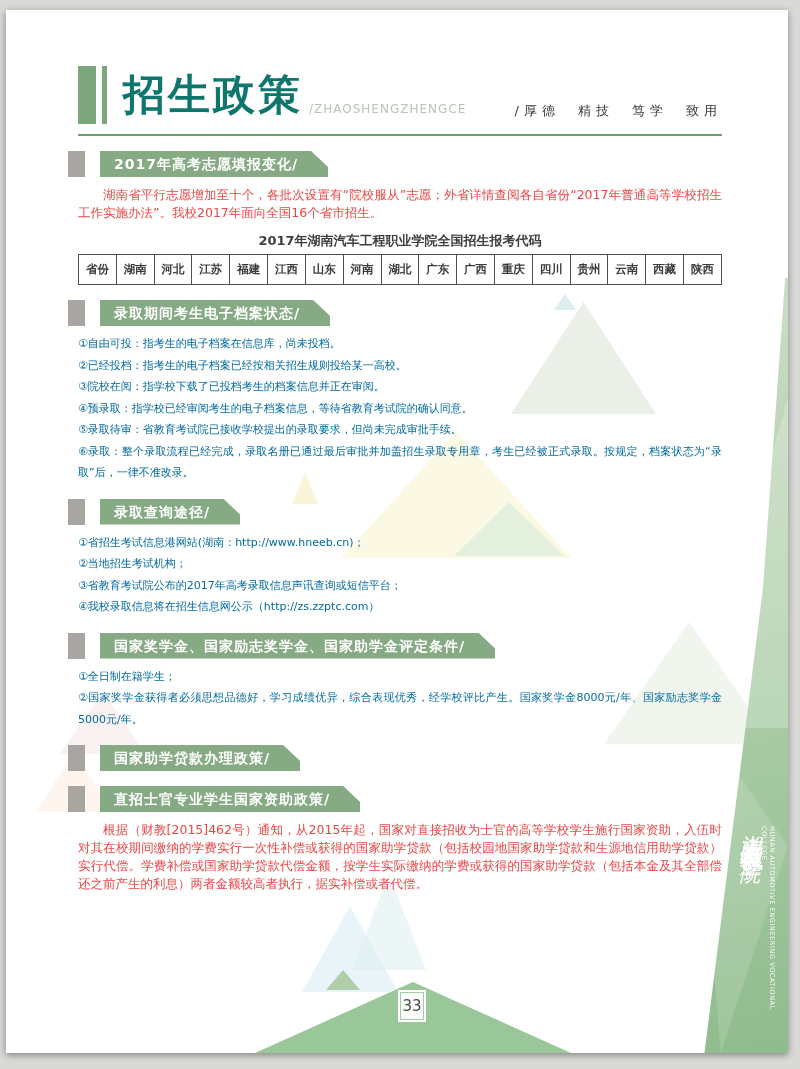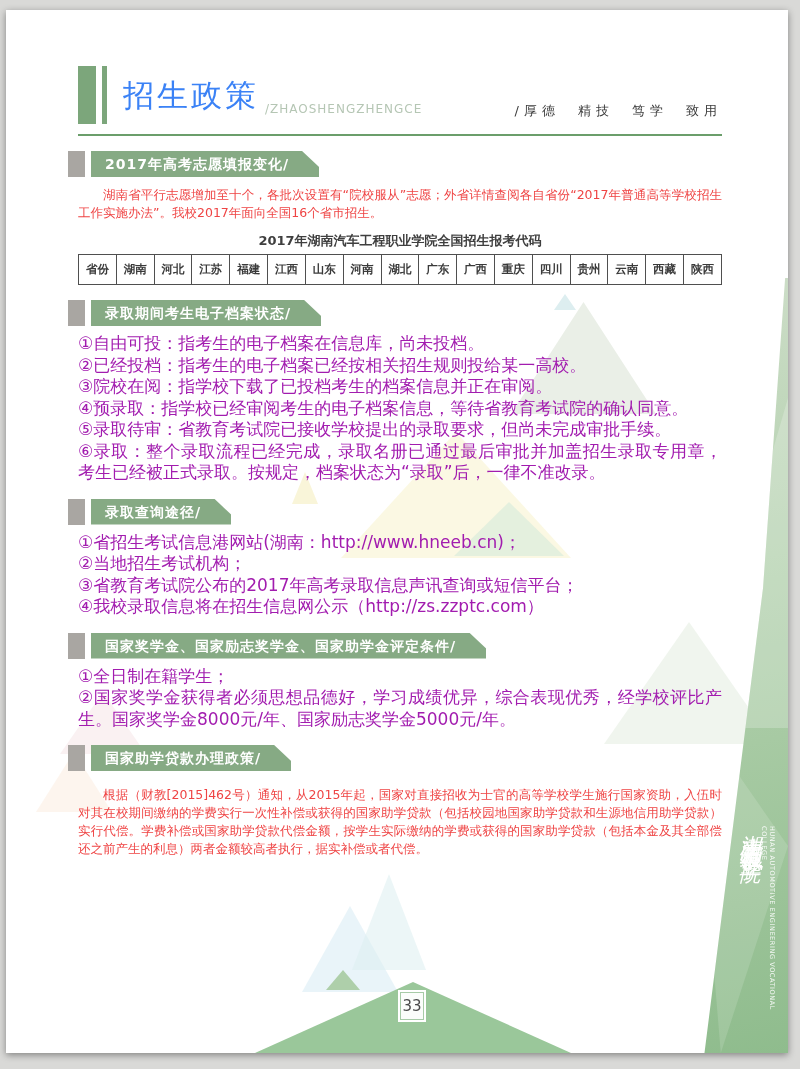--- a/index.html
+++ b/index.html
@@ -48,37 +48,37 @@
     writing-mode:vertical-rl;color:#ffffff;font-size:6.5px;
     letter-spacing:.6px;opacity:.9;
   }
   
   .content{position:relative;z-index:2;padding:56px 66px 0 72px;}
   
   .hd{display:flex;align-items:flex-start;}
   .hd-bars{display:flex;margin-right:16px;}
   .bar-thick{width:18px;height:58px;background:#7ca67b;}
   .bar-thin{width:5px;height:58px;background:#7ca67b;margin-left:6px;}
-  .hd-title{color:#3b82f6;font-size:31px;font-weight:normal;letter-spacing:3px;line-height:58px;}
+  .hd-title{color:#0f766e;font-size:42px;font-weight:bold;letter-spacing:3px;line-height:58px;}
   .hd-sub{color:#b5c6b4;font-size:12px;letter-spacing:1px;align-self:flex-end;margin:0 0 8px 6px;}
   .hd-motto{margin-left:auto;align-self:flex-end;color:#3c3c3c;font-size:13px;letter-spacing:5px;margin-bottom:4px;}
   .hd-rule{height:2px;background:#6b9e6b;margin-top:10px;}
   
   .sec{margin-top:15px;}
-  .sec-head{display:flex;align-items:center;height:26px;margin-left:-10px;}
+  .sec-head{display:flex;align-items:center;height:26px;margin-left:-10px;gap:9px;}
   .gray-sq{width:17px;height:26px;background:#a9a6a2;margin-right:6px;flex:0 0 auto;}
   .banner{
     background:#86aa84;color:#ffffff;font-weight:bold;font-size:14px;
     line-height:26px;padding:0 30px 0 14px;letter-spacing:1px;
     clip-path:polygon(0 0,calc(100% - 17px) 0,100% 62%,100% 100%,0 100%);
   }
   .para{margin:9px 0 0 0;color:#ef4444;font-size:12.5px;line-height:18px;text-align:justify;}
   .indent{text-indent:2em;}
   ul.items{list-style:none;margin:7px 0 0 0;padding:0;}
-  ul.items li{color:#a21caf;font-size:17px;line-height:21.5px;text-align:justify;}
+  ul.items li{color:#0369a1;font-size:11px;line-height:21.5px;text-align:justify;}
   
   .tbl-caption{text-align:center;color:#3f3f3f;font-size:13px;font-weight:bold;margin:10px 0 4px 0;}
   table.codes{border-collapse:collapse;width:100%;background:rgba(255,255,255,.6);}
   table.codes th,table.codes td{border:1.6px solid #4f4f4f;text-align:center;padding:0;margin-top:36px;}
   tr.prov-row th,tr.prov-row td{height:29px;font-size:11.5px;font-weight:bold;color:#3a3a3a;}
   tr.code-row th{height:34px;font-size:11.5px;font-weight:bold;color:#3a3a3a;}
   tr.code-row td{
     height:34px;font-size:11.5px;color:#4a4a4a;font-weight:normal;
     font-family:"DejaVu Serif","Liberation Serif",serif;
   }
@@ -226,20 +226,26 @@
     <div class="sec">
       <div class="sec-head">
         <span class="gray-sq"></span>
         <div class="banner">
           <span>国家助学贷款办理政策/</span>
         </div>
       </div>
     </div>
 
     <div class="sec">
+      <div class="sec-head">
+        <span class="gray-sq"></span>
+        <div class="banner">
+          <span>直招士官专业学生国家资助政策/</span>
+        </div>
+      </div>
       <p class="para indent">根据（财教[2015]462号）通知，从2015年起，国家对直接招收为士官的高等学校学生施行国家资助，入伍时对其在校期间缴纳的学费实行一次性补偿或获得的国家助学贷款（包括校园地国家助学贷款和生源地信用助学贷款）实行代偿。学费补偿或国家助学贷款代偿金额，按学生实际缴纳的学费或获得的国家助学贷款（包括本金及其全部偿还之前产生的利息）两者金额较高者执行，据实补偿或者代偿。</p>
     </div>
 
   </div>
 
   <div class="footer-tri"></div>
   <div class="page-num">33</div>
   <div class="footer-college">HUNAN AUTOMOTIVE ENGINEERING COLLEGE</div>
 
 </div>

